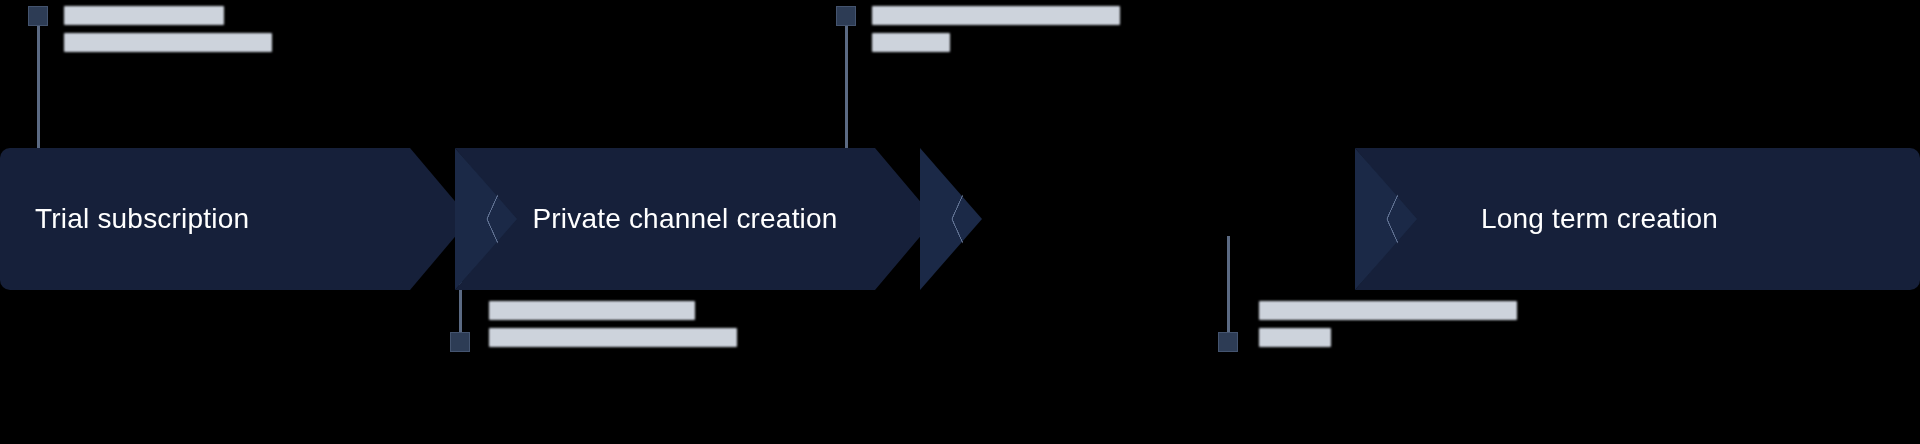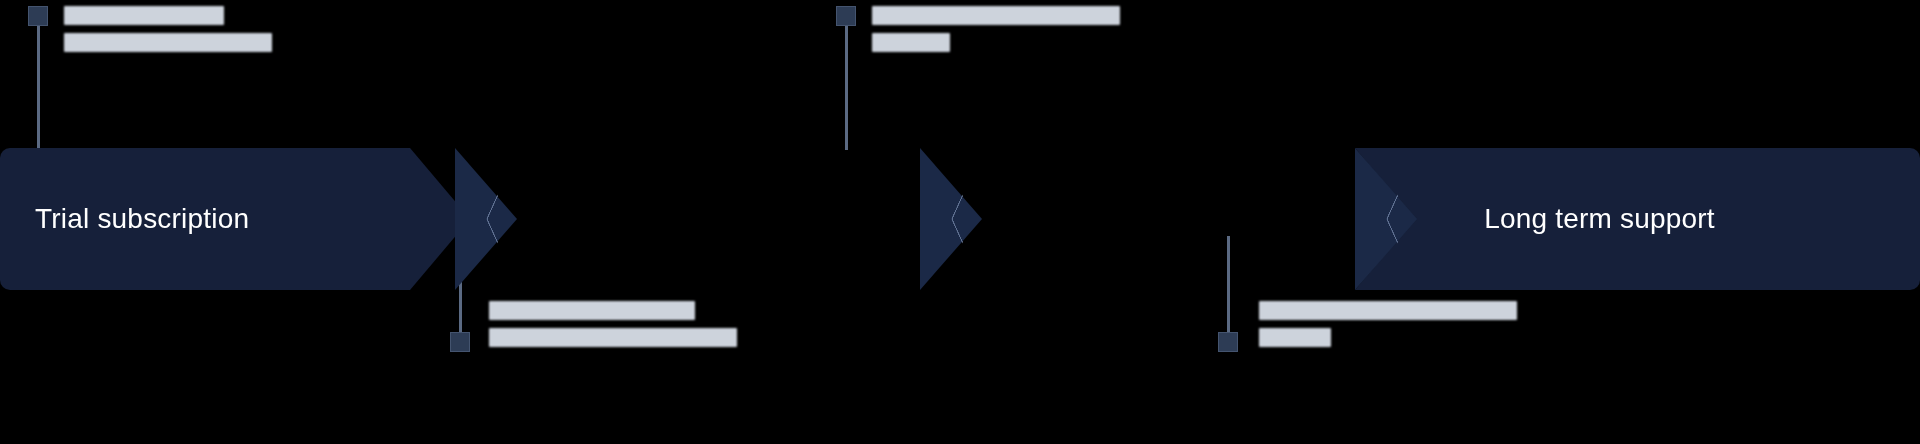--- a/index.html
+++ b/index.html
@@ -112,24 +112,27 @@
 
   <div class="conn" style="left:1227px;top:236px;height:102px;"></div>
   <div class="marker" style="left:1218px;top:332px;"></div>
 
   <div class="band">
 
     <div class="seg s1">
       <span class="lbl" style="left:35px;">Trial subscription</span>
     </div>
 
+    <div class="seg s2">
+      <span class="lbl" style="left:-10px;width:480px;text-align:center;">Private channel creation</span>
+    </div>
 
 
     <div class="seg s4">
-      <span class="lbl" style="left:-38px;width:565px;text-align:center;">Long term support</span>
+      <span class="lbl" style="left:-38px;width:565px;text-align:center;">Long term creation</span>
     </div>
 
     <div class="wedge w1"></div>
     <div class="wedge w2"></div>
     <div class="wedge w3"></div>
 
     <div class="edge e1"></div>
     <div class="edge e2"></div>
     <div class="edge e3"></div>
   </div>

